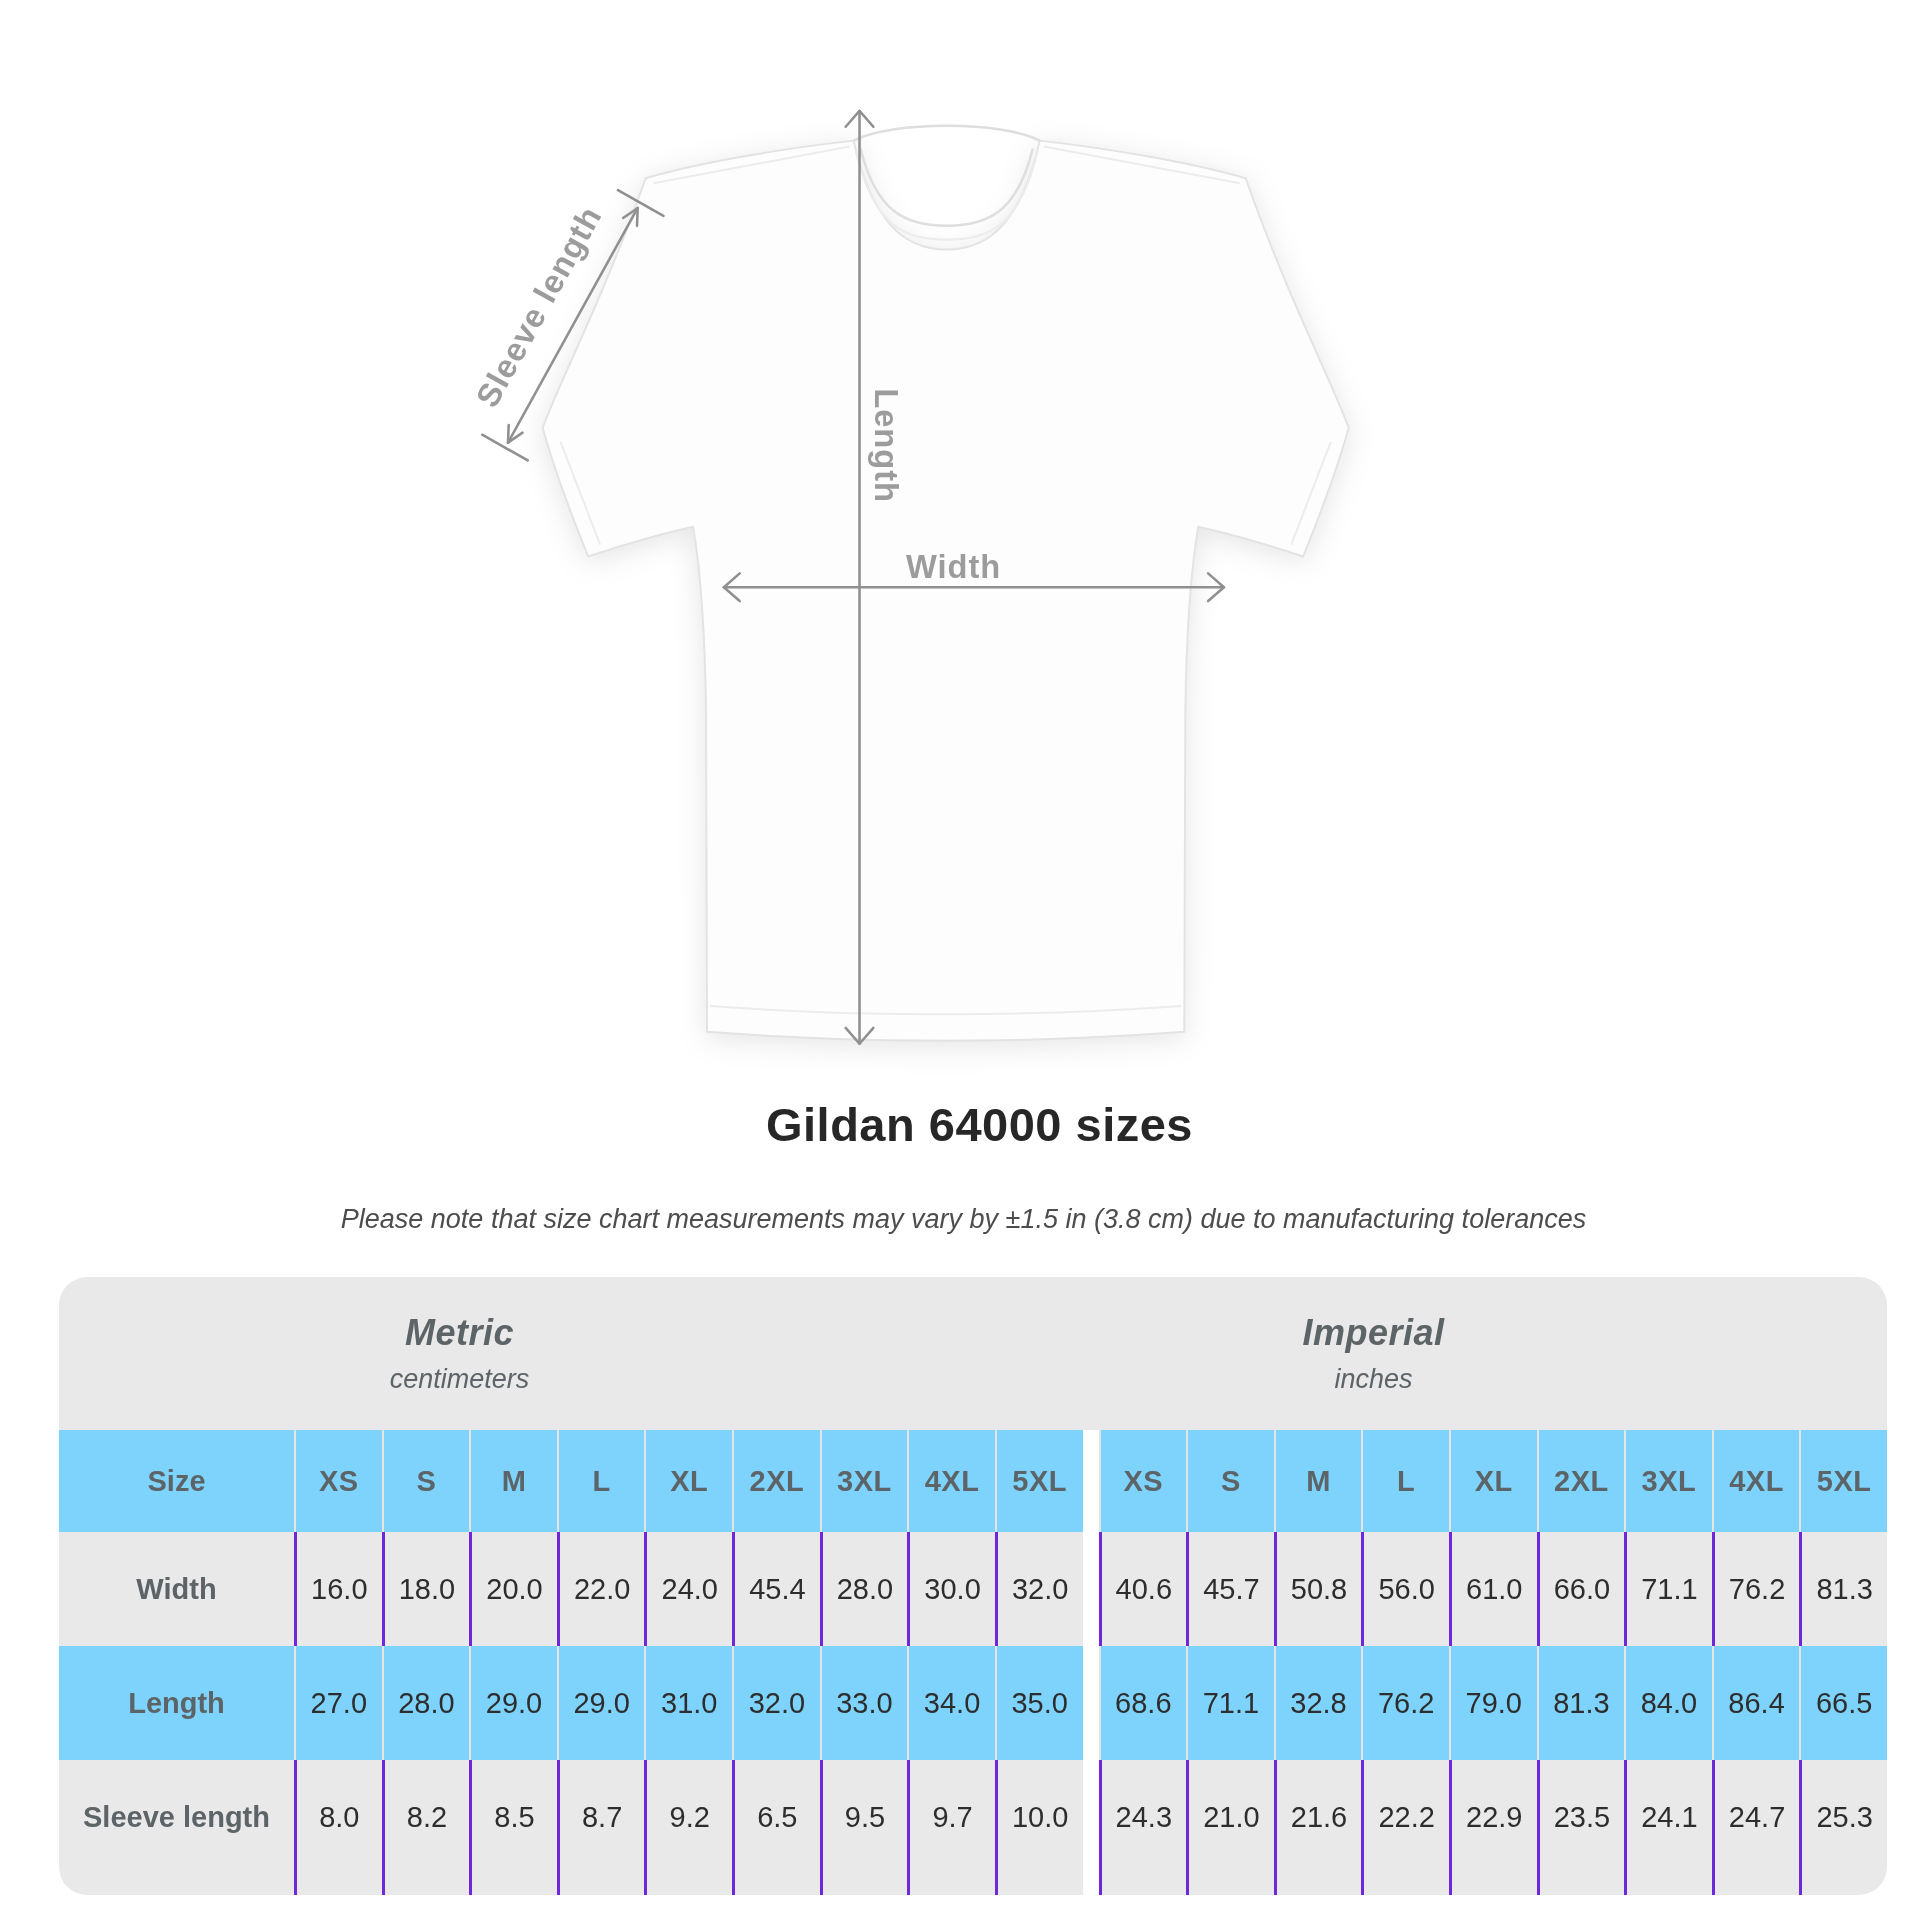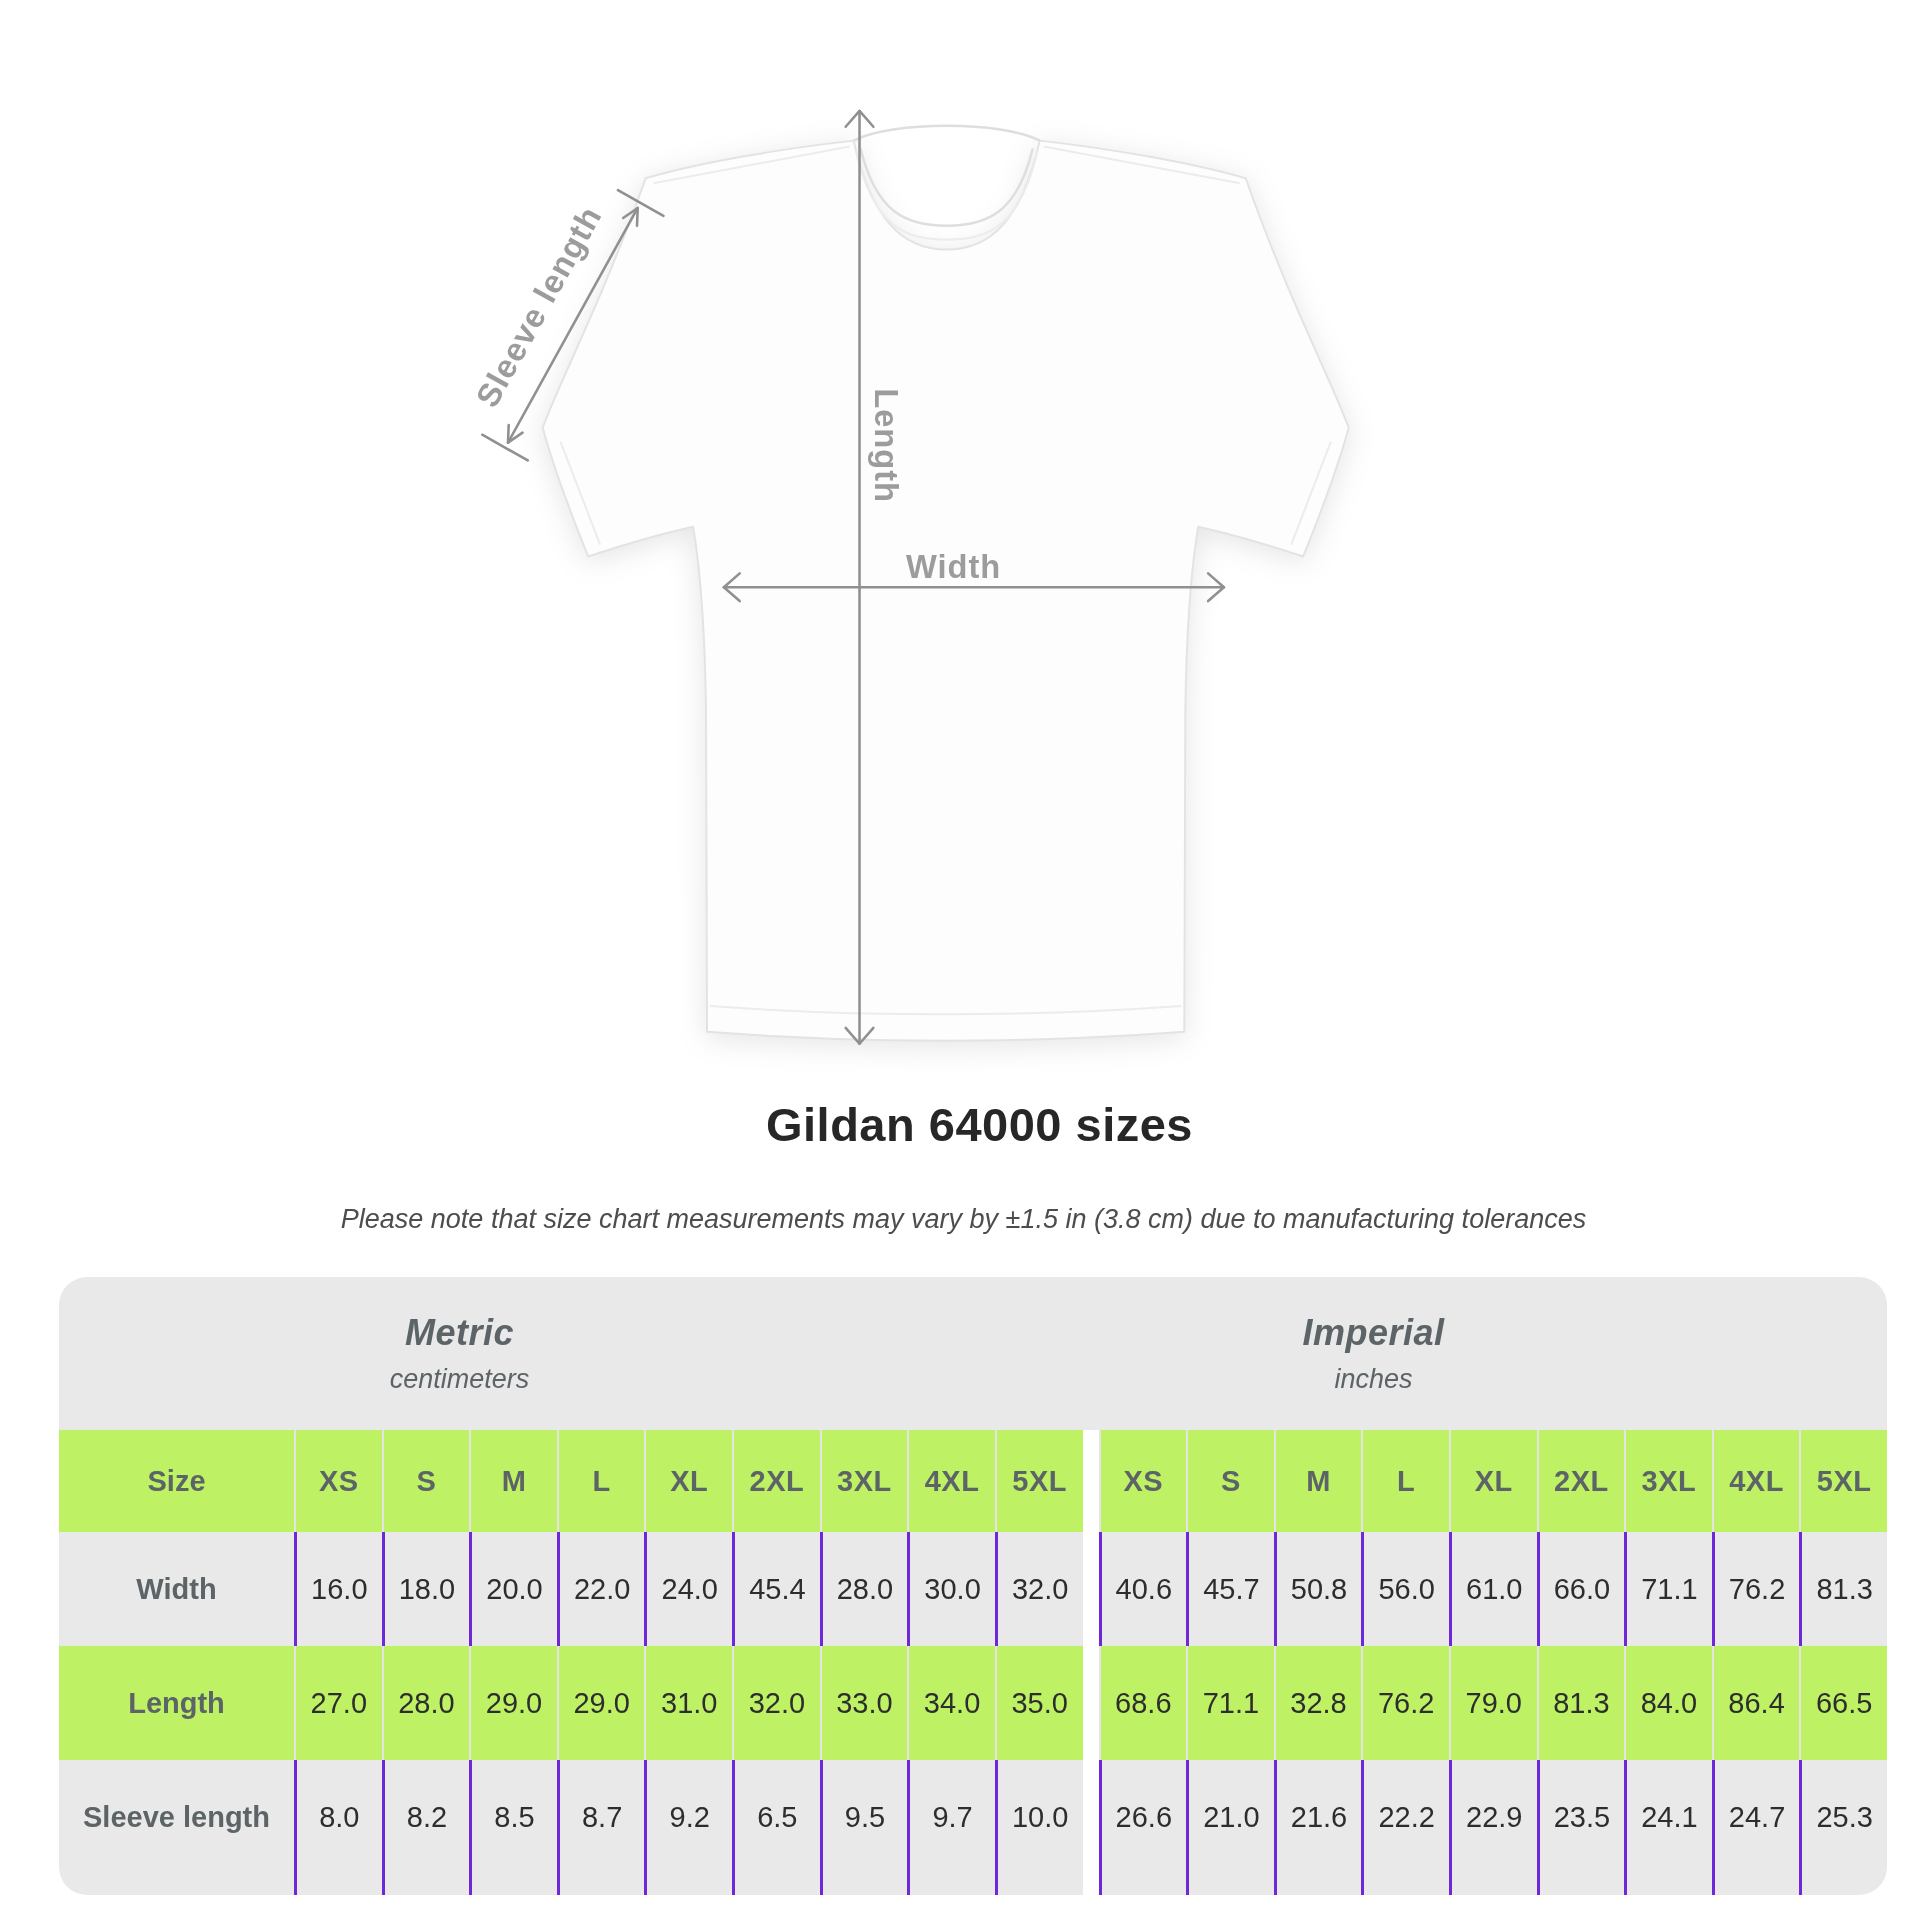--- a/index.html
+++ b/index.html
@@ -33,21 +33,21 @@
   .group.left{width:1027px;}
   .group.right{width:801px;}
   .group-name{font-size:36px;font-weight:bold;font-style:italic;color:#5d6467;letter-spacing:0.5px;}
   .group-unit{font-size:27px;font-style:italic;color:#5d6467;}
   .grid{display:grid;grid-template-columns:235px repeat(9,1fr) 16px repeat(9,1fr);}
   .row{display:contents;}
   .cell{display:flex;align-items:center;justify-content:center;box-sizing:border-box;}
   .r-hdr .cell{height:102px;}
   .r-a .cell,.r-b .cell{height:114px;}
   .r-c .cell{height:135px;padding-bottom:21px;}
-  .row-w .cell{background:#bef264;border-left:2px solid #e4e4e4;}
+  .row-w .cell{background:#7dd3fc;border-left:2px solid #e4e4e4;}
   .row-g .cell{background:#e9e9e9;border-left:3px solid #6d28d9;}
   .row-w .cell.first,.row-g .cell.first{border-left:none;}
   .cell.sp{background:#ffffff !important;border-left:none !important;padding:0;}
   .lab{font-size:29px;font-weight:bold;color:#5d6467;}
   .hdr{font-size:29px;font-weight:bold;color:#5d6467;letter-spacing:0.5px;}
   .val{font-size:29px;color:#2d2d2d;}
 </style>
 </head>
 <body>
 
@@ -204,21 +204,21 @@
       <div class="cell val">8.0</div>
       <div class="cell val">8.2</div>
       <div class="cell val">8.5</div>
       <div class="cell val">8.7</div>
       <div class="cell val">9.2</div>
       <div class="cell val">6.5</div>
       <div class="cell val">9.5</div>
       <div class="cell val">9.7</div>
       <div class="cell val">10.0</div>
       <div class="cell sp"></div>
-      <div class="cell val">26.6</div>
+      <div class="cell val">24.3</div>
       <div class="cell val">21.0</div>
       <div class="cell val">21.6</div>
       <div class="cell val">22.2</div>
       <div class="cell val">22.9</div>
       <div class="cell val">23.5</div>
       <div class="cell val">24.1</div>
       <div class="cell val">24.7</div>
       <div class="cell val">25.3</div>
     </div>
   </div>

